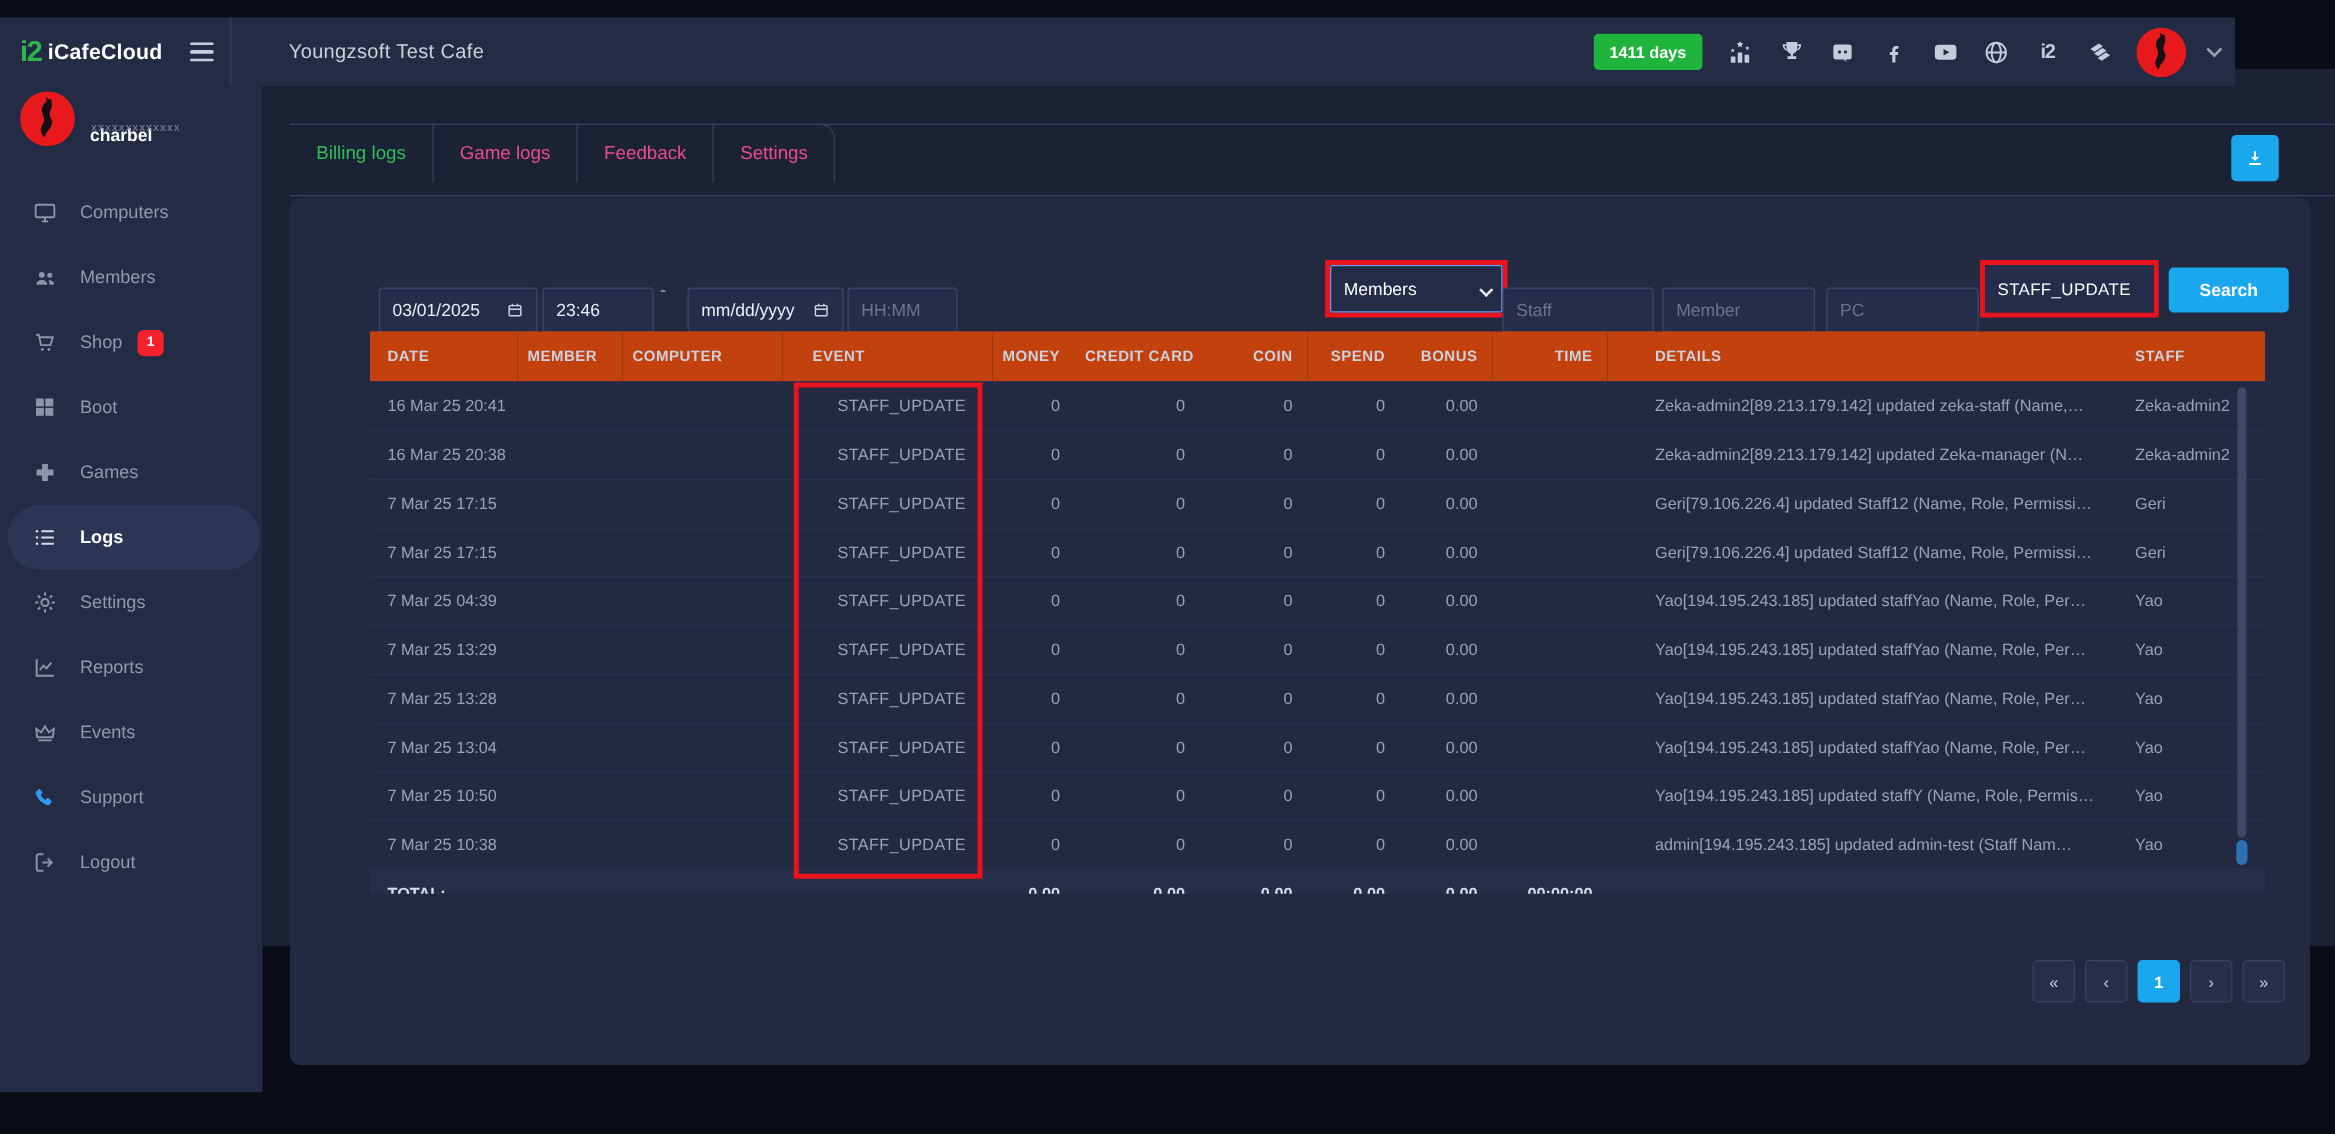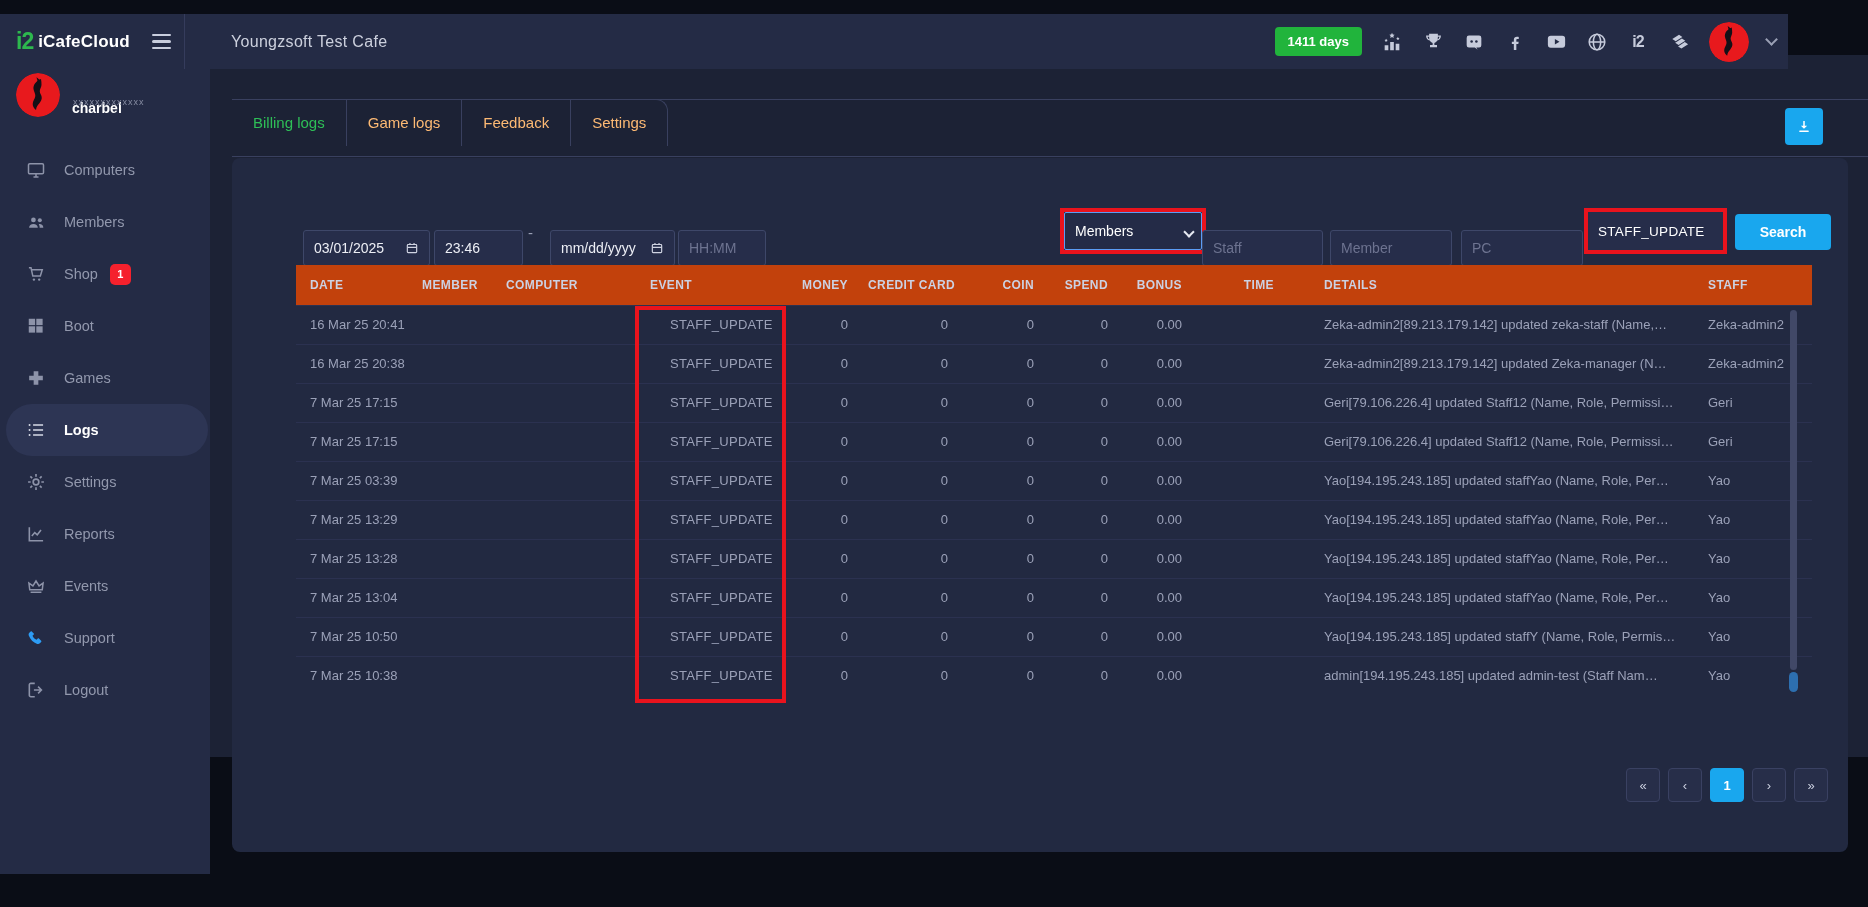--- a/index.html
+++ b/index.html
@@ -43,21 +43,21 @@
   .s-badge { margin-left:12px; background:#f5212d; color:#fff; font-size:11px; font-weight:700;
     width:21px; height:21px; border-radius:5px; display:flex; align-items:center; justify-content:center; }
 
   
   .main { position:absolute; left:210px; top:55px; width:1658px; height:702px; background:#1c2235; }
 
   .tabbar { position:absolute; left:22px; right:0; top:44px; height:47px; border-top:1px solid #39405f; }
   .tabline-bottom { position:absolute; left:22px; right:0; top:101px; border-top:1px solid #39405f; }
   .tabgroup { display:inline-flex; height:47px; border-right:1px solid #39405f; border-top:1px solid #39405f;
     border-top-right-radius:12px; margin-top:-1px; }
-  .tab { padding:0 21px; line-height:46px; font-size:15px; color:#fdba74; cursor:pointer; }
+  .tab { padding:0 21px; line-height:46px; font-size:15px; color:#ec4899; cursor:pointer; }
   .tab + .tab { border-left:1px solid #39405f; }
   .tab.active { color:#2ebf57; }
 
   .download-btn { position:absolute; right:45px; top:53px; width:38px; height:37px; background:#19a7ee;
     border:none; border-radius:4px; display:flex; align-items:center; justify-content:center; cursor:pointer; }
 
   .card { position:absolute; left:22px; top:103px; width:1616px; height:694px; background:#222941; border-radius:8px; }
 
   
   .finput { position:absolute; top:56px; height:36px; background:#262d4a; border:1px solid #3e4769;
@@ -459,21 +459,21 @@
               <td class="c-money">0</td>
               <td class="c-credit_card">0</td>
               <td class="c-coin">0</td>
               <td class="c-spend">0</td>
               <td class="c-bonus">0.00</td>
               <td class="c-time"></td>
               <td class="c-details">Geri[79.106.226.4] updated Staff12 (Name, Role, Permissi…</td>
               <td class="c-staff">Geri</td>
             </tr>
             <tr>
-              <td class="c-date">7 Mar 25 03:39</td>
+              <td class="c-date">7 Mar 25 04:39</td>
               <td class="c-member"></td>
               <td class="c-computer"></td>
               <td class="c-event">STAFF_UPDATE</td>
               <td class="c-money">0</td>
               <td class="c-credit_card">0</td>
               <td class="c-coin">0</td>
               <td class="c-spend">0</td>
               <td class="c-bonus">0.00</td>
               <td class="c-time"></td>
               <td class="c-details">Yao[194.195.243.185] updated staffYao (Name, Role, Per…</td>
@@ -541,20 +541,30 @@
               <td class="c-computer"></td>
               <td class="c-event">STAFF_UPDATE</td>
               <td class="c-money">0</td>
               <td class="c-credit_card">0</td>
               <td class="c-coin">0</td>
               <td class="c-spend">0</td>
               <td class="c-bonus">0.00</td>
               <td class="c-time"></td>
               <td class="c-details">admin[194.195.243.185] updated admin-test (Staff Nam…</td>
               <td class="c-staff">Yao</td>
+            </tr>
+            <tr class="total">
+              <td colspan="4" class="c-date">TOTAL:</td>
+              <td class="c-money">0.00</td>
+              <td class="c-credit_card">0.00</td>
+              <td class="c-coin">0.00</td>
+              <td class="c-spend">0.00</td>
+              <td class="c-bonus">0.00</td>
+              <td class="c-time">00:00:00</td>
+              <td colspan="2"></td>
             </tr>
           </tbody>
       </table>
       <div class="ann-event"></div>
     </div>
 
     <div class="scroll-track"></div>
     <div class="scroll-thumb"></div>
 
     <div class="pager" id="pager">

